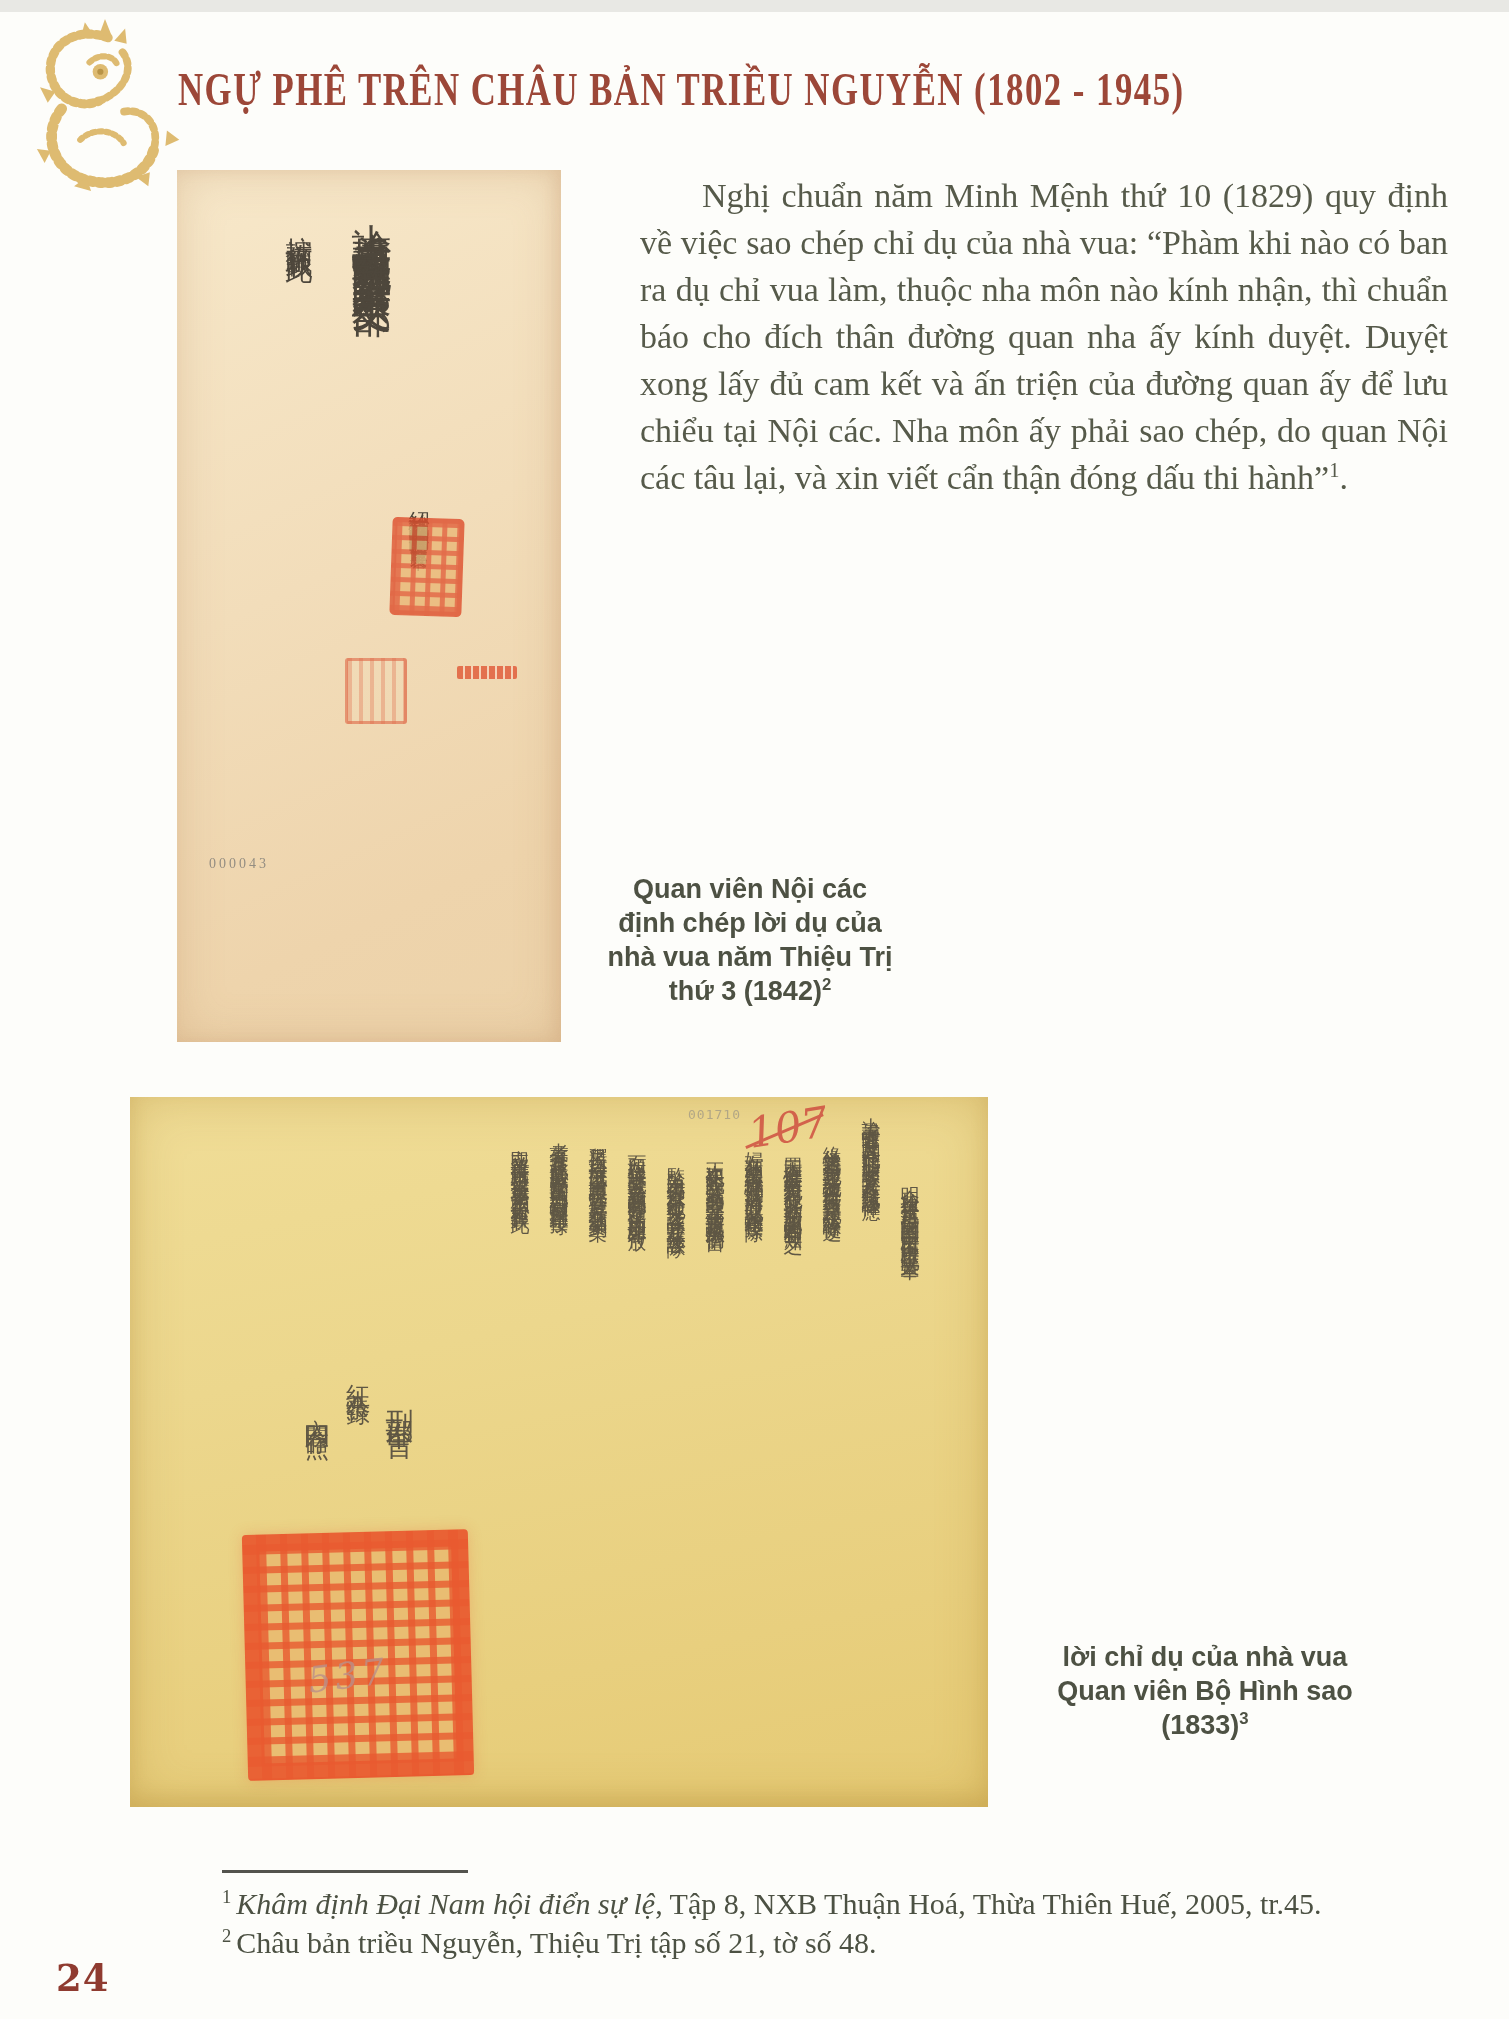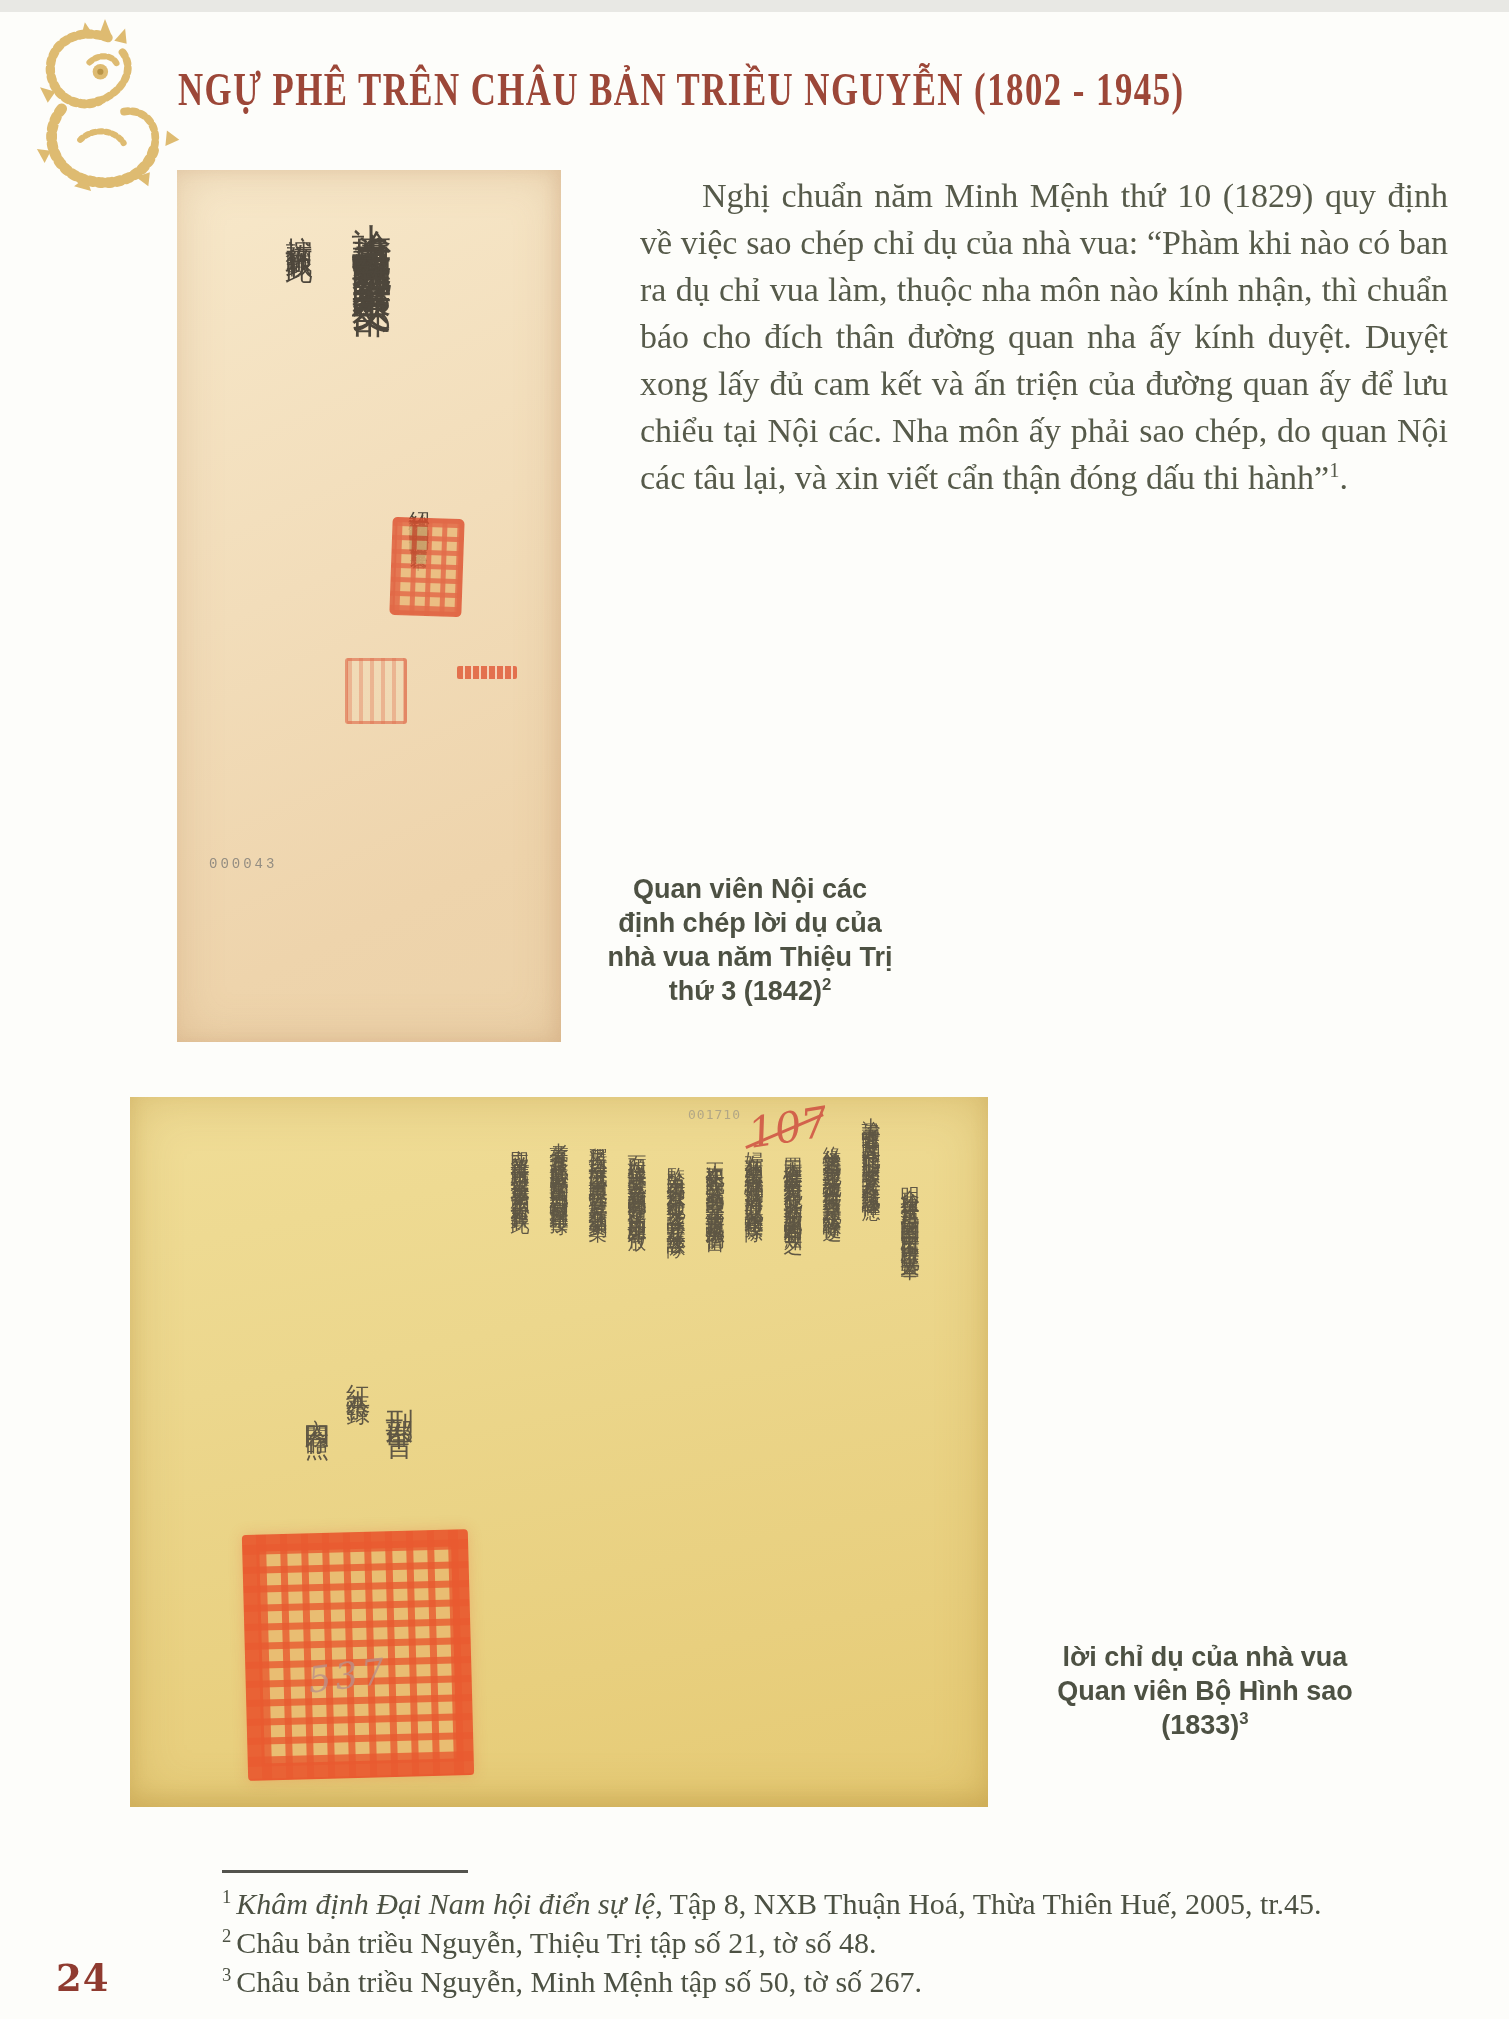--- a/index.html
+++ b/index.html
@@ -61,21 +61,21 @@
   .seal-outline{
     position:absolute; border:3px solid rgba(219,84,52,.65); border-radius:3px;
     background:repeating-linear-gradient(90deg, rgba(219,84,52,.35) 0 4px, transparent 4px 11px);
     opacity:.8;
   }
   .stamp-bar{
     position:absolute; background:rgba(224,86,52,.8); border-radius:2px;
     background-image:repeating-linear-gradient(90deg, transparent 0 6px, rgba(250,235,210,.8) 6px 8px);
   }
   .num-stamp{
-    position:absolute; font-family:Liberation Mono, monospace;
+    position:absolute; font-family:Liberation Serif, serif;
     color:#84817a; letter-spacing:3px; font-size:14px; opacity:.85;
   }
   .red-num{
     position:absolute; font-family:"DejaVu Serif", serif; font-style:italic;
     color:#cf4f41; font-size:42px; transform:rotate(-9deg); opacity:.85;
   }
   .red-num .slash{position:absolute; left:-6px; top:26px; width:84px; height:3px; background:#cf4f41; transform:rotate(-14deg);}
   .faint-stamp{
     position:absolute; font-family:"DejaVu Sans Mono", monospace;
     color:#9b9484; font-size:13px; letter-spacing:1px; opacity:.7;
@@ -179,18 +179,17 @@
   <div class="caption cap2">
     <div>lời chỉ dụ của nhà vua</div>
     <div>Quan viên Bộ Hình sao</div>
     <div><span>(1833)</span><sup>3</sup></div>
   </div>
 
   <div class="fn-rule"></div>
   <div class="footnotes">
     <div><sup>1</sup><i>Khâm định Đại Nam hội điển sự lệ</i><span>, Tập 8, NXB Thuận Hoá, Thừa Thiên Huế, 2005, tr.45.</span></div>
     <div><sup>2</sup><i></i><span>Châu bản triều Nguyễn, Thiệu Trị tập số 21, tờ số 48.</span></div>
-    <div><sup>3</sup><i></i><span>Châu bản triều Nguyễn, Minh Mệnh tập số 50, tờ số 267.</span></div>
   </div>
 
   <div class="pagenum">24</div>
 
 </div>
 
 </body></html>

